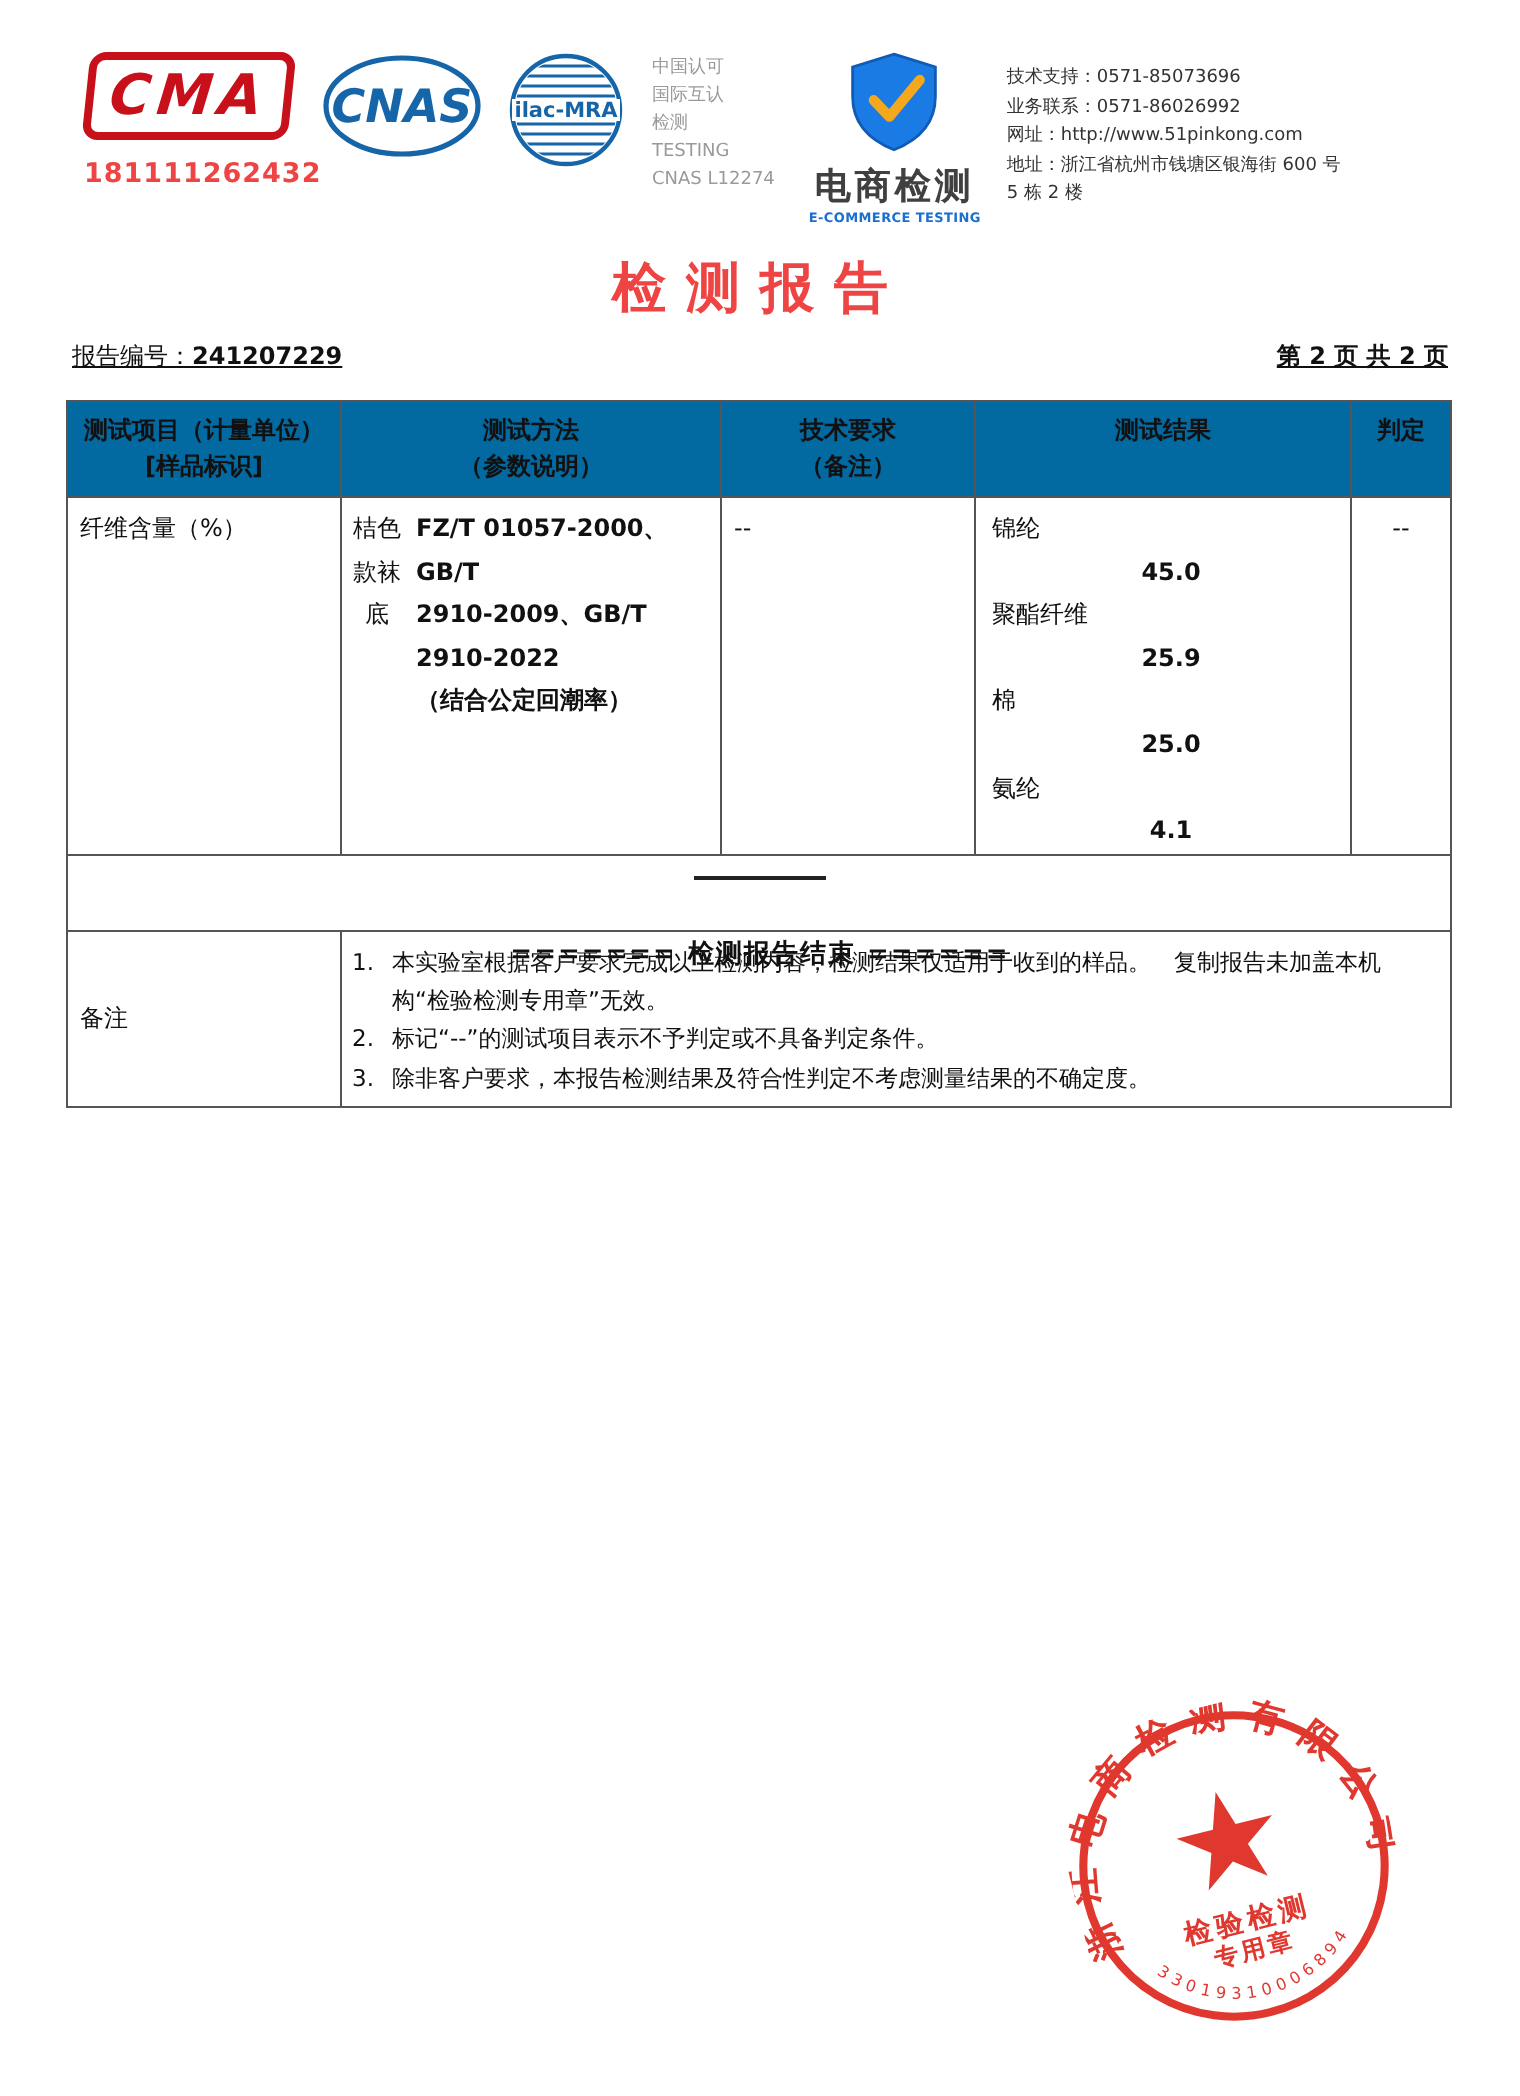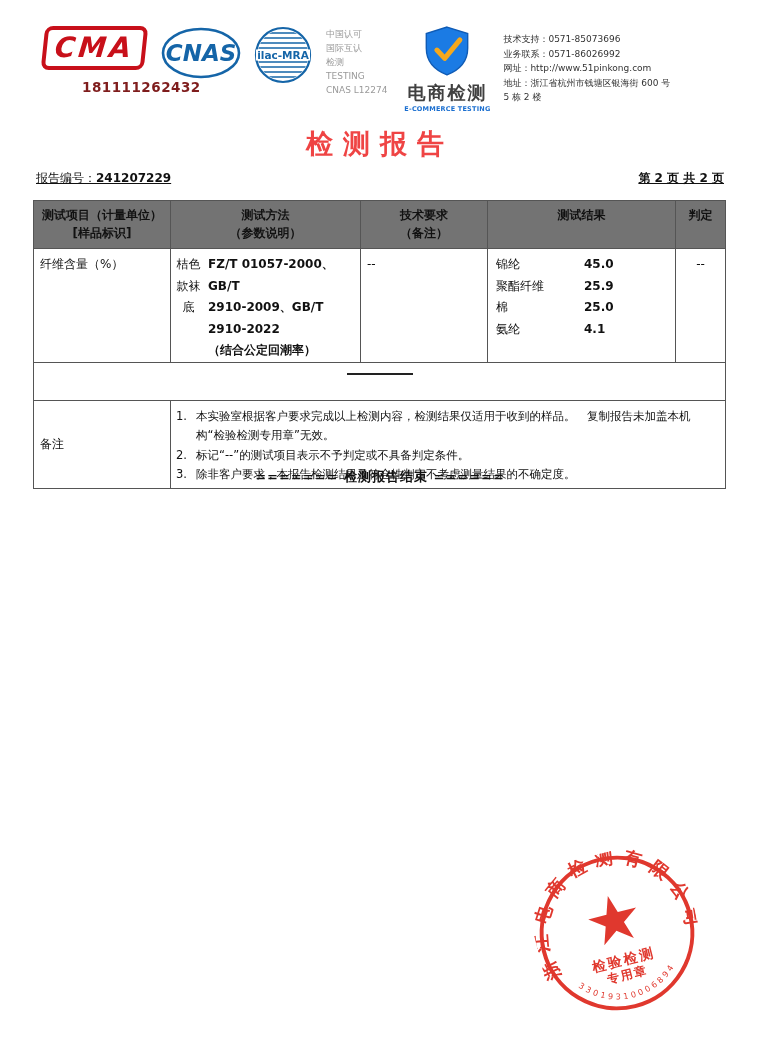--- a/index.html
+++ b/index.html
@@ -12,49 +12,49 @@
   .page { position:absolute; inset:0; overflow:hidden; background:#fff; }
 
   
   .header { position:absolute; top:26px; left:42px; right:20px; display:flex; align-items:flex-start; }
   .cma { width:106px; text-align:center; margin-right:12px; }
   .cma-mark {
     display:inline-block; color:#c8101a; border:4px solid #c8101a; border-radius:8px;
     font-weight:bold; font-style:italic; font-size:28px; line-height:1.2;
     padding:1px 8px; letter-spacing:3px; transform:skewX(-6deg);
   }
-  .cma-number { color:#7f1d1d; font-weight:bold; font-size:13.5px; margin-top:9px; letter-spacing:0.5px;margin-left:40px; }
+  .cma-number { color:#ef4444; font-weight:bold; font-size:13.5px; margin-top:9px; letter-spacing:0.5px; }
   .logo { margin-right:12px; flex-shrink:0; }
   .accred { font-size:9px; color:#9a9a9a; line-height:1.55; margin:2px 14px 0 2px; white-space:nowrap; }
   .ecom { text-align:center; width:92px; margin-right:10px; flex-shrink:0; }
   .ecom-name { color:#404040; font-weight:bold; font-size:18px; letter-spacing:2px; margin-top:1px; }
   .ecom-sub { color:#1b6fd0; font-size:6.5px; font-weight:bold; letter-spacing:0.2px; }
   .contact { font-size:9px; color:#333; line-height:1.62; margin-top:6px; white-space:nowrap; }
 
   
   .title { position:absolute; top:126px; left:0; width:100%; text-align:center;
            font-size:27px; font-weight:bold; letter-spacing:10px; color:#ef4444; }
   .report-row { position:absolute; top:170px; left:36px; right:36px;
                 display:flex; justify-content:space-between; font-size:12px;text-decoration:underline; }
   .report-no .num { font-weight:bold; }
   .page-info { font-weight:bold; }
 
   
   table.report { position:absolute; top:200px; left:33px; width:692px;
                  border-collapse:collapse; table-layout:fixed; }
   table.report th, table.report td { border:1px solid #555; vertical-align:top; font-size:12px; }
   th.h { font-weight:bold; text-align:center; padding:5px 2px; height:48px;
-         vertical-align:middle; background:#737373; line-height:1.5; }
+         vertical-align:middle; background:#0369a1; line-height:1.5; }
   tr.data td { height:88px; }
   .item-cell div { padding:5px 6px; line-height:1.8; }
   .method-flex { display:flex; height:100%; }
   .sample-id { width:33px; padding:5px 2px 0 4px; line-height:1.8; word-break:break-all;text-align:center; }
   .method-lines { flex:1; padding:5px 2px 0 4px; font-weight:bold; line-height:1.8; }
   .req-cell div { padding:5px 6px; line-height:1.8; }
-  .result-cell .res-row { display:flex; padding-left:8px; line-height:1.8; }
+  .result-cell .res-row { display:flex; padding-left:8px; line-height:1.8;flex-direction:column; }
   .result-cell .res-row:first-child { padding-top:5px; }
   .res-name { width:88px; }
   .res-val { font-weight:bold;text-align:center; }
   .verdict-cell div { padding:5px 2px; text-align:center; line-height:1.8; }
 
   tr.sep td { height:38px; border-top:1px solid #555; }
   .sep-line { width:66px; border-top:2px solid #222; margin:10px auto 0 auto; }
 
   tr.remarks td { height:86px; }
   .remarks-label { vertical-align:middle !important; }

